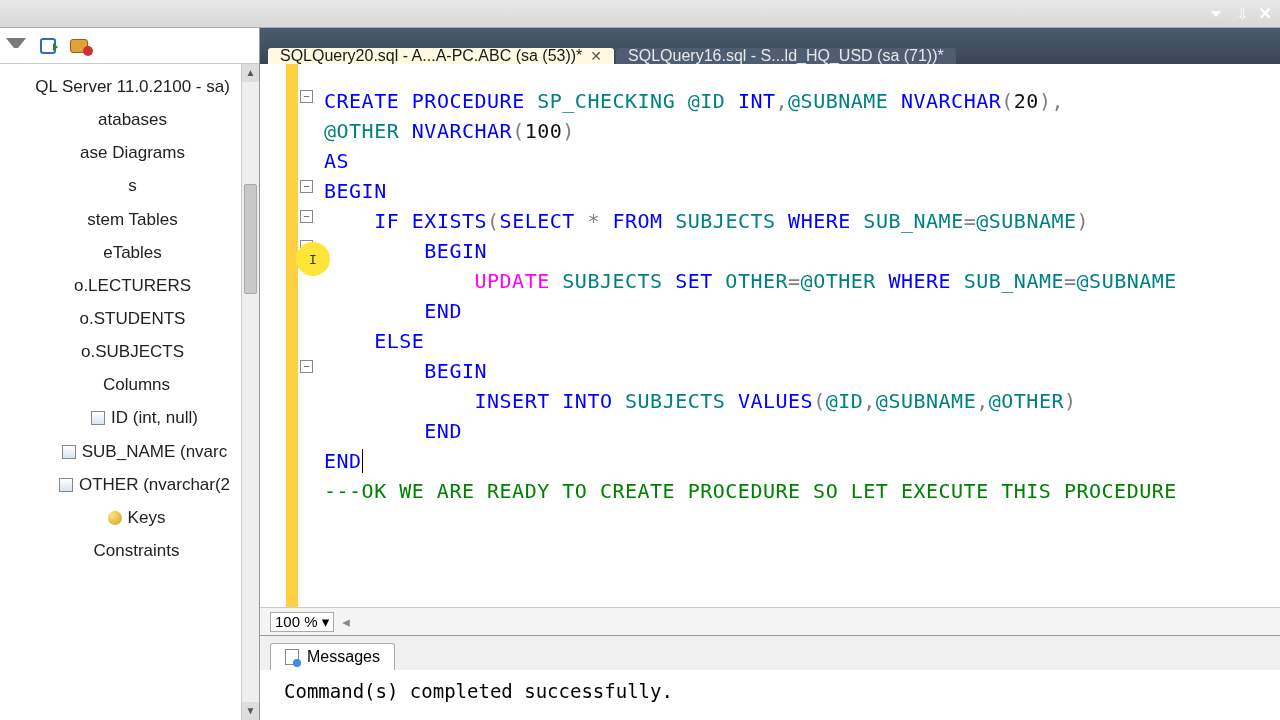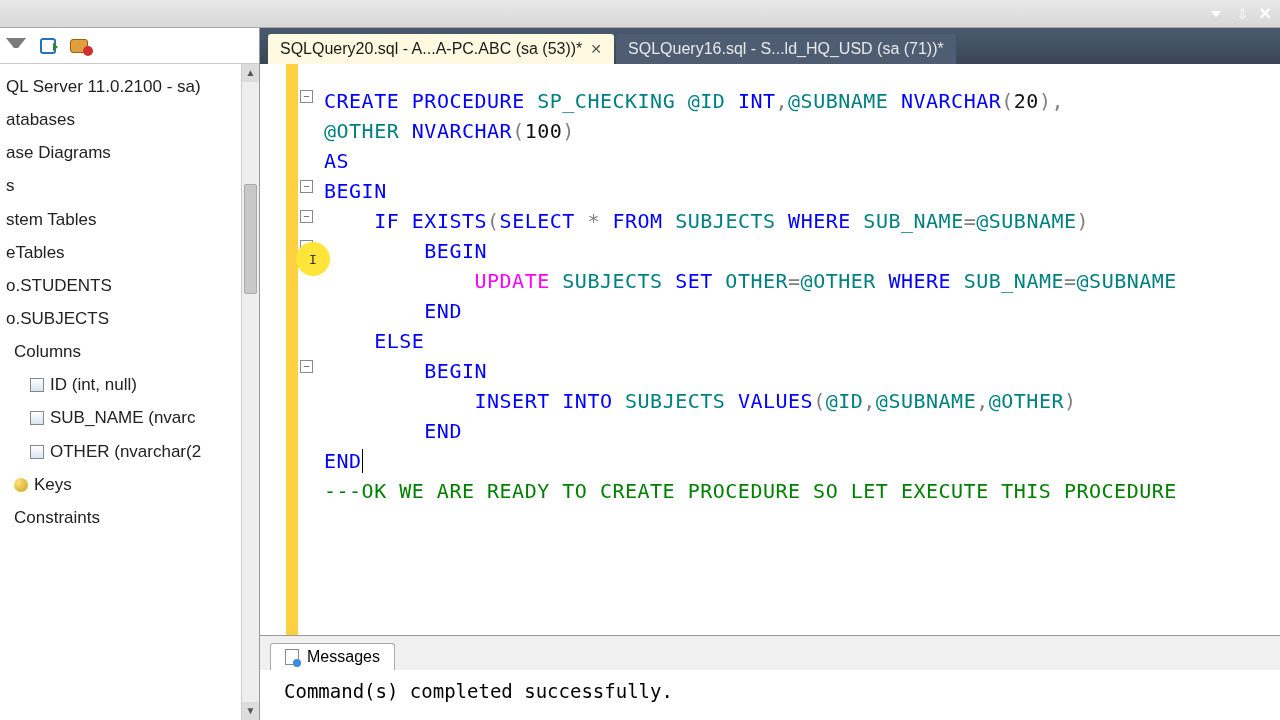--- a/index.html
+++ b/index.html
@@ -15,35 +15,35 @@
 .sidebar { width: 260px; background: #fff; border-right: 1px solid #999; display: flex; flex-direction: column; }
 .sidebar-tools { height: 36px; border-bottom: 1px solid #ccc; display: flex; align-items: center; padding: 0 6px; gap: 14px; }
 .tool-ico { width: 20px; height: 20px; display: inline-block; }
 .funnel { border-left: 8px solid transparent; border-right: 8px solid transparent; border-top: 10px solid #7a7a7a; position: relative; top: 2px; }
 .refresh { border: 2px solid #2a70b8; border-radius: 3px; width: 16px; height: 16px; position: relative; }
 .refresh::after { content: ""; position: absolute; right: -4px; top: 3px; width: 0; height: 0; border-top: 4px solid transparent; border-bottom: 4px solid transparent; border-left: 5px solid #2a8a2a; }
 .dbico { width: 18px; height: 14px; background: #e0a040; border: 1px solid #a06000; border-radius: 3px; position: relative; }
 .dbico::after { content: ""; position: absolute; right: -6px; bottom: -4px; width: 10px; height: 10px; background: #d03030; border-radius: 50%; }
 
 .tree-wrap { flex: 1; position: relative; overflow: hidden; background: #fff; }
-.tree { padding: 6px 0 6px 2px; font-size: 17px; color: #222; line-height: 1.95; }
+.tree { padding: 6px 0 6px 2px; font-size: 17px; color: #222; line-height: 1.95; text-align: center; }
 .tree .node { white-space: nowrap; overflow: hidden; padding-left: 4px; }
 .tree .indent1 { padding-left: 12px; }
 .tree .indent2 { padding-left: 28px; }
 .col-ico { display: inline-block; width: 14px; height: 14px; border: 1px solid #888; background: linear-gradient(#fff,#d8e4f0); margin-right: 6px; vertical-align: -2px; }
 .key-ico { display: inline-block; width: 14px; height: 14px; background: radial-gradient(circle at 30% 30%, #ffe27a, #caa21e); border-radius: 50%; margin-right: 6px; vertical-align: -2px; }
 .scroll-v { position: absolute; right: 0; top: 0; bottom: 0; width: 18px; background: #eee; border-left: 1px solid #ccc; }
 .scroll-v .up, .scroll-v .dn { height: 18px; background: #ddd; text-align: center; font-size: 10px; line-height: 18px; color: #555; }
 .scroll-v .dn { position: absolute; bottom: 0; width: 100%; }
 .scroll-v .thumb { position: absolute; left: 2px; right: 2px; top: 120px; height: 110px; background: #c8c8c8; border: 1px solid #aaa; border-radius: 2px; }
 
 .editor { flex: 1; display: flex; flex-direction: column; background: #fff; }
 
 .tabs { height: 36px; background: linear-gradient(#4a5a6e,#3a4656); display: flex; align-items: flex-end; padding-left: 8px; gap: 2px; }
-.tab { height: 30px; padding: 0 12px; display: flex; align-items: center; gap: 8px; font-size: 16px; border-top-left-radius: 3px; border-top-right-radius: 3px; }
+.tab { height: 16px; padding: 0 12px; display: flex; align-items: center; gap: 8px; font-size: 16px; border-top-left-radius: 3px; border-top-right-radius: 3px; }
 .tab.active { background: #fef9e0; color: #1a1a1a; }
 .tab.inactive { background: #4f5d72; color: #e8e8e8; align-items: center; }
 .tab .x { font-size: 14px; color: #555; }
 
 .code-area { flex: 1; display: flex; position: relative; background: #fff; }
 .yellow-bar { width: 12px; background: #ffd040; margin-left: 26px; }
 .gutter { width: 22px; background: #fff; position: relative; }
 .fold { position: absolute; left: 2px; width: 13px; height: 13px; border: 1px solid #888; background: #fff; font-size: 11px; line-height: 11px; text-align: center; color: #555; }
 .cursor-hl { position: absolute; left: -2px; top: 178px; width: 34px; height: 34px; background: #ffe53a; border-radius: 50%; z-index: 2; display: flex; align-items: center; justify-content: center; color: #333; font-family: monospace; }
 
@@ -86,20 +86,21 @@
     </div>
     <div class="tree-wrap">
       <div class="tree">
         <div class="node">QL Server 11.0.2100 - sa)</div>
         <div class="node">atabases</div>
         <div class="node"></div>
         <div class="node">ase Diagrams</div>
         <div class="node">s</div>
         <div class="node">stem Tables</div>
         <div class="node">eTables</div>
+        <div class="node">o.LECTURERS</div>
         <div class="node">o.STUDENTS</div>
         <div class="node">o.SUBJECTS</div>
         <div class="node indent1">Columns</div>
         <div class="node indent2"><span class="col-ico"></span><span>ID (int, null)</span></div>
         <div class="node indent2"><span class="col-ico"></span><span>SUB_NAME (nvarc</span></div>
         <div class="node indent2"><span class="col-ico"></span><span>OTHER (nvarchar(2</span></div>
         <div class="node indent1"><span class="key-ico"></span><span>Keys</span></div>
         <div class="node indent1">Constraints</div>
       </div>
       <div class="scroll-v">
@@ -140,20 +141,24 @@
             <span class="fn">UPDATE</span> <span class="obj">SUBJECTS</span> <span class="kw">SET</span> <span class="obj">OTHER</span><span class="op">=</span><span class="obj">@OTHER</span> <span class="kw">WHERE</span> <span class="obj">SUB_NAME</span><span class="op">=</span><span class="obj">@SUBNAME</span>
         <span class="kw">END</span>
     <span class="kw">ELSE</span>
         <span class="kw">BEGIN</span>
             <span class="kw">INSERT</span> <span class="kw">INTO</span> <span class="obj">SUBJECTS</span> <span class="kw">VALUES</span><span class="op">(</span><span class="obj">@ID</span><span class="op">,</span><span class="obj">@SUBNAME</span><span class="op">,</span><span class="obj">@OTHER</span><span class="op">)</span>
         <span class="kw">END</span>
 <span class="kw">END</span><span class="text-cursor"></span>
 <span class="cmt">---OK WE ARE READY TO CREATE PROCEDURE SO LET EXECUTE THIS PROCEDURE</span></div>
     </div>
 
+    <div class="zoom-bar">
+      <span class="dd"><span>100 %</span> ▾</span>
+      <span class="arrow">◂</span>
+    </div>
 
     <div class="messages">
       <div class="msg-tab-row">
         <div class="msg-tab">
           <span class="msg-ico"></span>
           <span>Messages</span>
         </div>
       </div>
       <div class="msg-body">Command(s) completed successfully.</div>
     </div>

